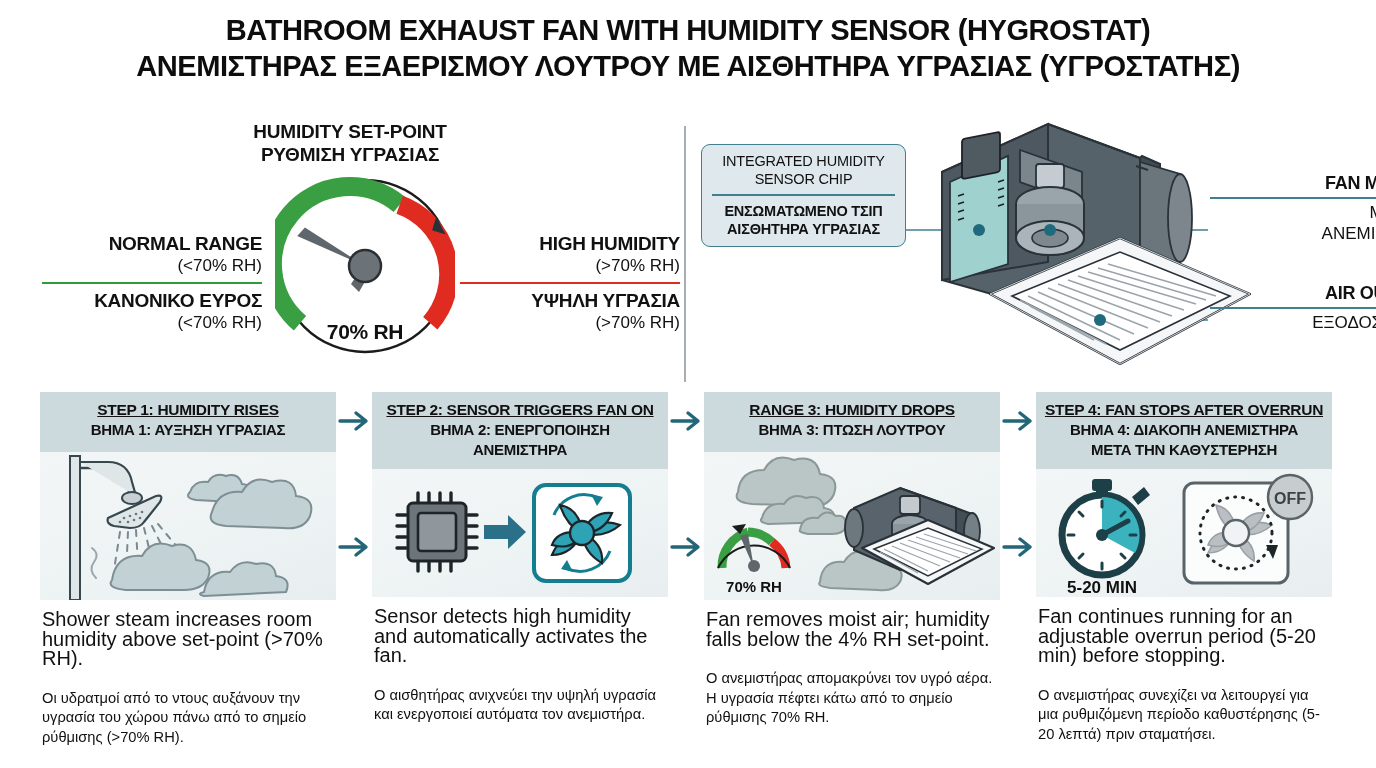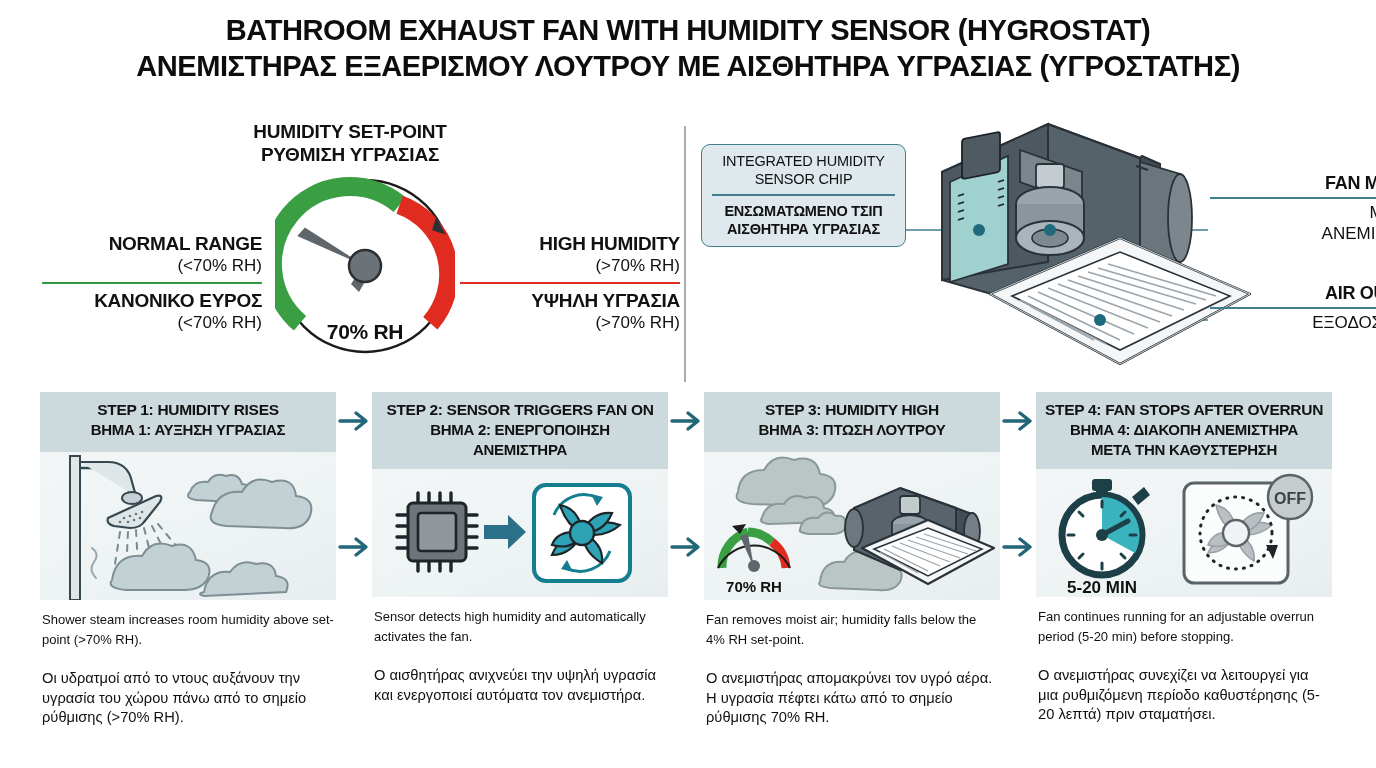--- a/index.html
+++ b/index.html
@@ -72,33 +72,33 @@
   #step-2 { left:372px; }
   #step-3 { left:704px; }
   #step-4 { left:1036px; }
 
   .step-head {
     background:#ccd9dd;
     text-align:center;
     padding:8px 6px 9px 6px;
     min-height:60px;
   }
-  .step-head .sh-en { font-weight:bold; font-size:15.5px; line-height:20px; letter-spacing:-0.3px; }
+  .step-head .sh-en { font-weight:bold; font-size:15.5px; line-height:20px; letter-spacing:-0.3px;text-decoration:underline; }
   .step-head .sh-el { font-weight:bold; font-size:15px; line-height:20px; letter-spacing:-0.3px; }
 
   .step-art {
     position:relative;
     height:148px;
     background:linear-gradient(160deg,#f3f6f7 0%, #eef3f4 55%, #e8eef0 100%);
     overflow:hidden;
   }
   .step-col.tall .step-art { height:128px; }
 
   .step-cap { padding:10px 2px 0 2px; }
-  .step-cap .cap-en { font-size:13px; line-height:19.5px; }
+  .step-cap .cap-en { font-size:20px; line-height:19.5px; }
   .step-cap .cap-el { font-size:14.7px; line-height:19.5px; margin-top:20px; }
 
   .arrow { position:absolute; width:40px; height:30px; }
   #arr-h1 { left:336px; top:14px; }
   #arr-h2 { left:668px; top:14px; }
   #arr-h3 { left:1000px; top:14px; }
   #arr-a1 { left:336px; top:140px; }
   #arr-a2 { left:668px; top:140px; }
   #arr-a3 { left:1000px; top:140px; }
 </style>
@@ -376,21 +376,21 @@
       </svg>
     </div>
     <div class="step-cap">
       <div class="cap-en">Sensor detects high humidity and automatically activates the fan.</div>
       <div class="cap-el">Ο αισθητήρας ανιχνεύει την υψηλή υγρασία και ενεργοποιεί αυτόματα τον ανεμιστήρα.</div>
     </div>
   </div>
 
   <div class="step-col" id="step-3">
     <div class="step-head">
-      <div class="sh-en">STEP 3: HUMIDITY HIGH</div>
+      <div class="sh-en">RANGE 3: HUMIDITY DROPS</div>
       <div class="sh-el">ΒΗΜΑ 3: ΠΤΩΣΗ ΛΟΥΤΡΟΥ</div>
     </div>
     <div class="step-art">
       <svg width="296" height="148" viewBox="0 0 296 148">
 
         <g fill="#b9c6c5" stroke="#8a9896" stroke-width="2">
           <path d="M34 40 q2 -22 26 -22 q10 -18 30 -10 q22 -6 26 14 q20 2 14 20 q-6 14 -26 12 l-56 -2 q-20 -2 -14 -12 Z"></path>
           <path d="M58 66 q4 -16 22 -14 q8 -12 22 -6 q16 -4 18 10 q14 2 8 14 l-64 2 q-10 -2 -6 -6 Z"></path>
           <path d="M96 78 q2 -14 18 -12 q8 -10 18 -2 q10 -2 10 10 q-2 8 -14 8 l-24 0 q-10 -2 -8 -4 Z"></path>
           <path d="M116 130 q2 -22 24 -20 q10 -16 26 -8 q18 -4 20 12 q16 2 10 16 q-6 10 -22 8 l-48 -2 q-14 -2 -10 -6 Z"></path>

